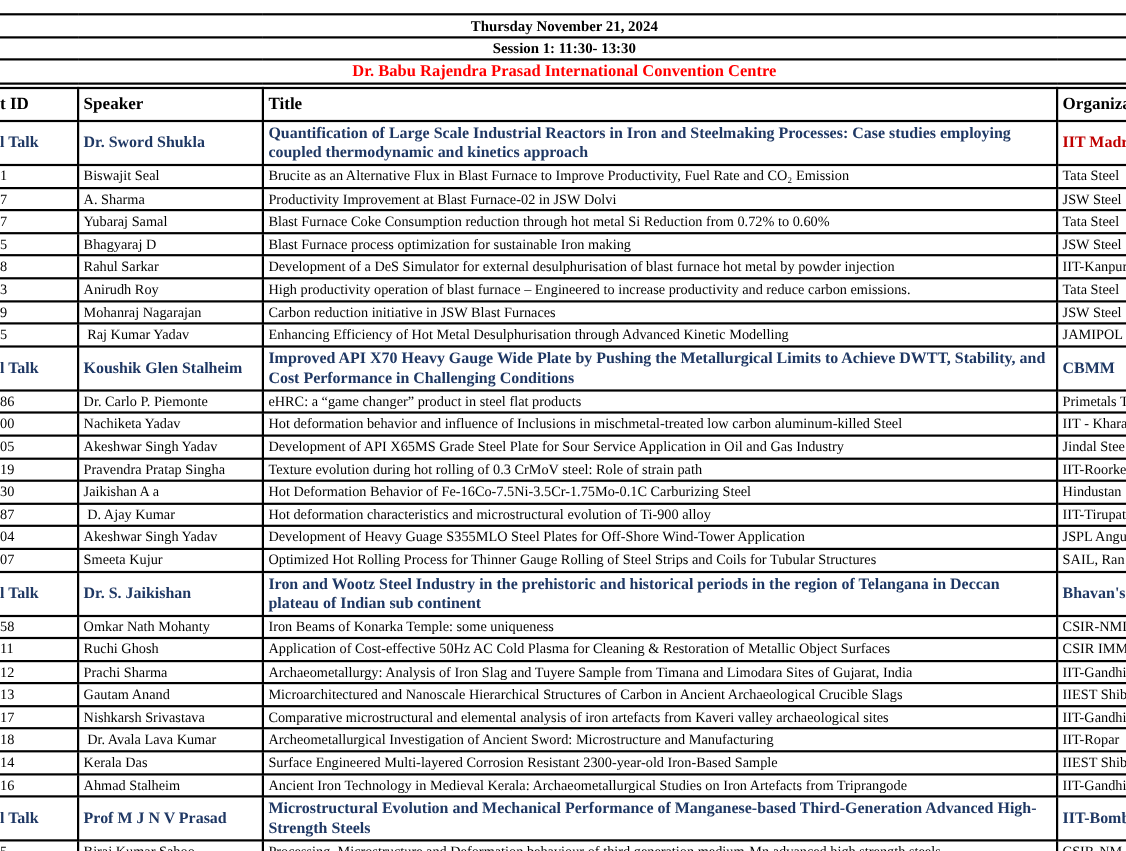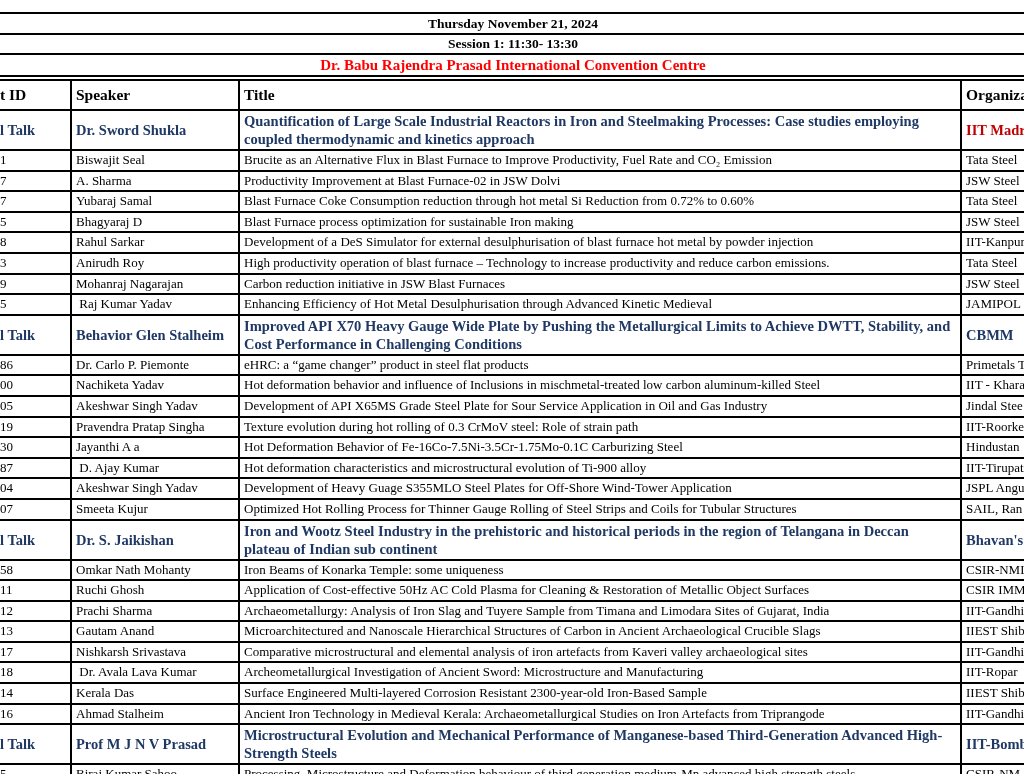--- a/index.html
+++ b/index.html
@@ -118,38 +118,38 @@
       </tr>
       <tr class="r-regular">
         <td class="c-id">8</td>
         <td class="c-speaker">Rahul Sarkar</td>
         <td class="c-title">Development of a DeS Simulator for external desulphurisation of blast furnace hot metal by powder injection</td>
         <td class="c-org">IIT-Kanpur</td>
       </tr>
       <tr class="r-regular">
         <td class="c-id">3</td>
         <td class="c-speaker">Anirudh Roy</td>
-        <td class="c-title">High productivity operation of blast furnace – Technology to increase productivity and reduce carbon emissions.</td>
+        <td class="c-title">High productivity operation of blast furnace – Engineered to increase productivity and reduce carbon emissions.</td>
         <td class="c-org">Tata Steel</td>
       </tr>
       <tr class="r-regular">
         <td class="c-id">9</td>
         <td class="c-speaker">Mohanraj Nagarajan</td>
         <td class="c-title">Carbon reduction initiative in JSW Blast Furnaces</td>
         <td class="c-org">JSW Steel</td>
       </tr>
       <tr class="r-regular">
         <td class="c-id">5</td>
         <td class="c-speaker"> Raj Kumar Yadav</td>
-        <td class="c-title">Enhancing Efficiency of Hot Metal Desulphurisation through Advanced Kinetic Medieval</td>
+        <td class="c-title">Enhancing Efficiency of Hot Metal Desulphurisation through Advanced Kinetic Modelling</td>
         <td class="c-org">JAMIPOL</td>
       </tr>
       <tr class="r-invited">
         <td class="c-id">l Talk</td>
-        <td class="c-speaker">Behavior Glen Stalheim</td>
+        <td class="c-speaker">Koushik Glen Stalheim</td>
         <td class="c-title">Improved API X70 Heavy Gauge Wide Plate by Pushing the Metallurgical Limits to Achieve DWTT, Stability, and Cost Performance in Challenging Conditions</td>
         <td class="c-org accent-navy">CBMM</td>
       </tr>
       <tr class="r-regular">
         <td class="c-id">86</td>
         <td class="c-speaker">Dr. Carlo P. Piemonte</td>
         <td class="c-title">eHRC: a “game changer” product in steel flat products</td>
         <td class="c-org">Primetals T</td>
       </tr>
       <tr class="r-regular">
@@ -165,21 +165,21 @@
         <td class="c-org">Jindal Stee</td>
       </tr>
       <tr class="r-regular">
         <td class="c-id">19</td>
         <td class="c-speaker">Pravendra Pratap Singha</td>
         <td class="c-title">Texture evolution during hot rolling of 0.3 CrMoV steel: Role of strain path</td>
         <td class="c-org">IIT-Roorke</td>
       </tr>
       <tr class="r-regular">
         <td class="c-id">30</td>
-        <td class="c-speaker">Jayanthi A a</td>
+        <td class="c-speaker">Jaikishan A a</td>
         <td class="c-title">Hot Deformation Behavior of Fe-16Co-7.5Ni-3.5Cr-1.75Mo-0.1C Carburizing Steel</td>
         <td class="c-org">Hindustan</td>
       </tr>
       <tr class="r-regular">
         <td class="c-id">87</td>
         <td class="c-speaker"> D. Ajay Kumar</td>
         <td class="c-title">Hot deformation characteristics and microstructural evolution of Ti-900 alloy</td>
         <td class="c-org">IIT-Tirupat</td>
       </tr>
       <tr class="r-regular">

